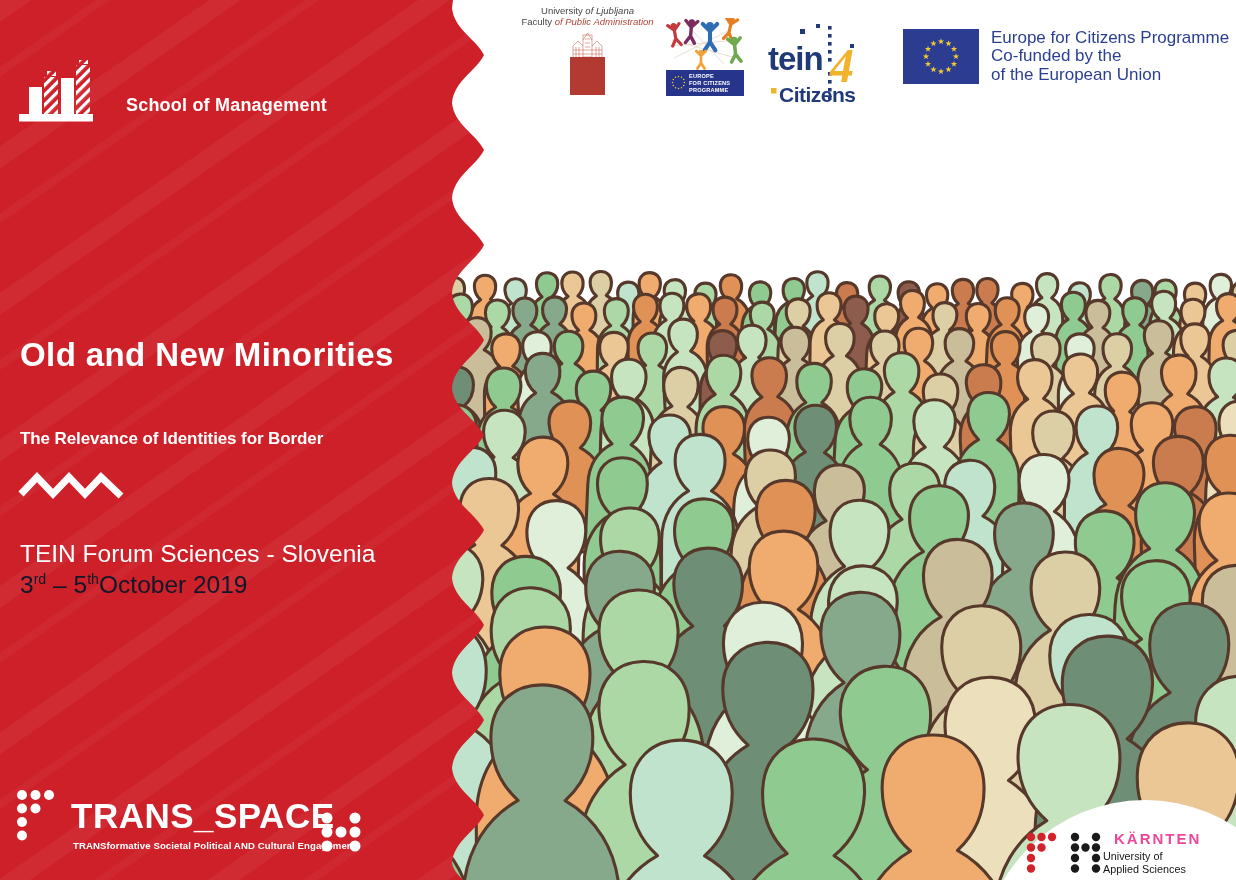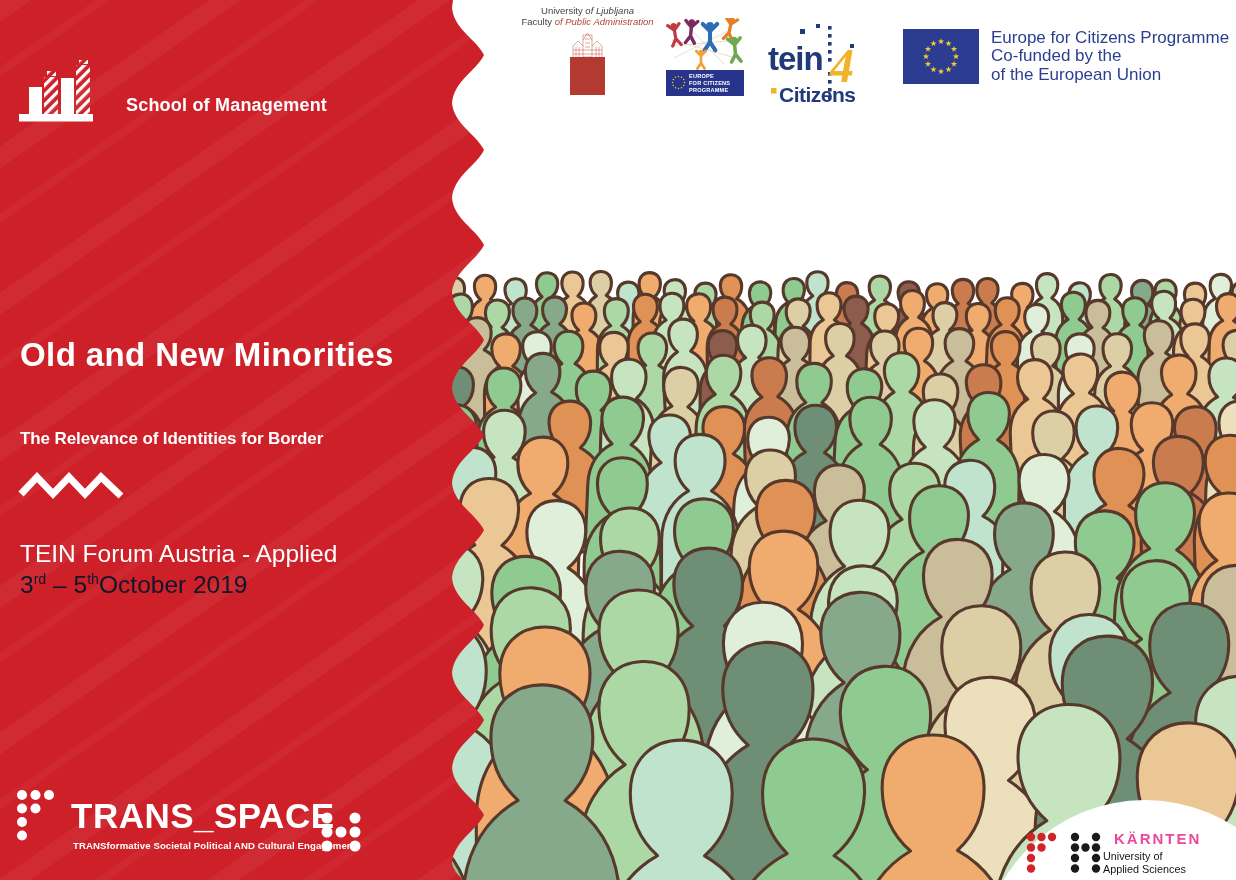--- a/index.html
+++ b/index.html
@@ -252,21 +252,21 @@
 
     <div class="abs title">Old and New Minorities</div>
     <div class="abs subtitle">
       <div>The Relevance of Identities for Border</div>
     </div>
 
     <svg class="abs" style="left:18px;top:468px;width:106px;height:32px" viewBox="0 0 106 32">
       <polyline points="3,26 19,9 35,26 51,9 67,26 83,9 103,28" fill="none" stroke="#fff" stroke-width="7"></polyline>
     </svg>
 
-    <div class="abs forum">TEIN Forum Austria - Applied</div>
+    <div class="abs forum">TEIN Forum Sciences - Slovenia</div>
     <div class="abs dates"><span>3</span><sup>rd</sup><span> – </span><span>5</span><sup>th</sup><span>October 2019</span></div>
 
     <svg class="abs" style="left:16px;top:789px;width:42px;height:56px" viewBox="0 0 42 56">
       <g fill="#fff">
         <circle cx="6" cy="6" r="5"></circle>
           <circle cx="19.5" cy="6" r="5"></circle>
           <circle cx="33" cy="6" r="5"></circle>
         <circle cx="6" cy="19.5" r="5"></circle>
           <circle cx="19.5" cy="19.5" r="5"></circle>
         <circle cx="6" cy="33" r="5"></circle>

